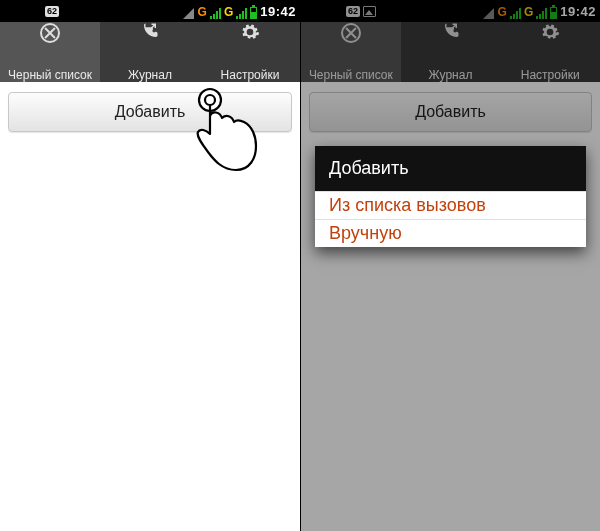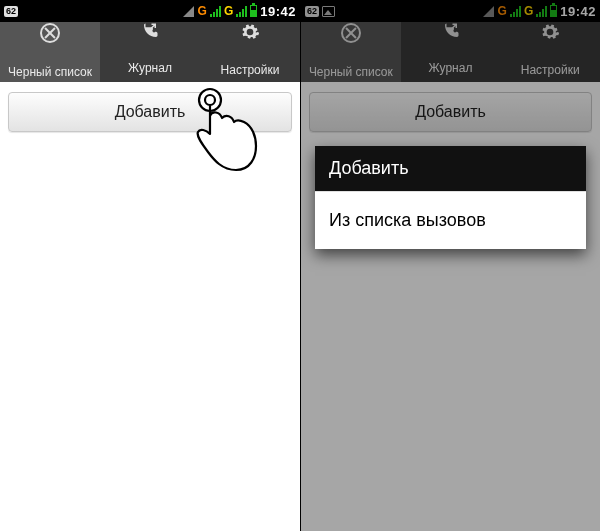--- a/index.html
+++ b/index.html
@@ -7,21 +7,21 @@
   body { display: flex; background: #fff; }
   .phone { width: 300px; height: 531px; position: relative; overflow: hidden; }
   .phone + .phone { border-left: 1px solid #000; }
 
   
   .status-bar {
     height: 22px; background: #000; color: #fff;
     display: flex; align-items: center; justify-content: space-between;
     padding: 0 4px; font-size: 12px;
   }
-  .status-left, .status-right { display: flex; align-items: center; gap: 3px; }
+  .status-left, .status-right { display: flex; align-items: flex-end; gap: 3px; margin-left: 41px; }
   .badge {
     background: #e0e0e0; color:#000; font-size: 9px; font-weight: bold;
     padding: 1px 2px; border-radius: 2px; line-height: 1;
   }
   .sigG { font-weight: bold; font-size: 12px; }
   .g-orange { color: #ff8c00; }
   .g-yellow { color: #ffd400; }
   .bars { display:inline-flex; align-items:flex-end; gap:1px; height:11px; }
   .bars i { width:2px; background:#1ebf1e; display:inline-block; }
   .bars i:nth-child(1){height:3px;} .bars i:nth-child(2){height:5px;}
@@ -31,22 +31,22 @@
   .batt::after  { content:""; position:absolute; bottom:0; left:0; right:0; height:60%; background:#1ebf1e;}
   .time { font-size: 13px; color:#fff; letter-spacing:0.5px;font-weight:bold; }
   .pic-icon { width:13px; height:11px; border:1px solid #bbb; border-radius:1px; position:relative; }
   .pic-icon::after{content:"";position:absolute;left:1px;bottom:1px;width:0;height:0;
     border-left:4px solid transparent;border-right:4px solid transparent;border-bottom:5px solid #bbb;}
   .sig-tri { width:0;height:0;border-style:solid;border-width:0 0 11px 11px;
     border-color:transparent transparent #888 transparent; margin-right:1px;}
 
   
   .tabbar { height: 60px; background: #3a3a3a; display:flex; }
-  .tab { flex:1; display:flex; flex-direction:column; align-items:center; justify-content:flex-start;
-    color:#eaeaea; font-size:12px; gap:21px; position:relative; }
+  .tab { flex:1; display:flex; flex-direction:column; align-items:center; justify-content:space-between;
+    color:#eaeaea; font-size:12px; gap:3px; position:relative; }
   .tab.selected { background:#555; }
   .tab-icon { width:22px; height:22px; display:flex; align-items:center; justify-content:center; }
 
   .ico-blacklist { width:20px; height:20px; border:2px solid #ddd; border-radius:50%; position:relative;}
   .ico-blacklist::before,.ico-blacklist::after{content:"";position:absolute;left:50%;top:50%;
     width:14px;height:2px;background:#ddd;transform-origin:center;}
   .ico-blacklist::before{transform:translate(-50%,-50%) rotate(45deg);}
   .ico-blacklist::after {transform:translate(-50%,-50%) rotate(-45deg);}
 
   .ico-journal { width:18px; height:18px; position:relative; }
@@ -74,21 +74,21 @@
 
   
   .dialog {
     position:absolute; left:14px; right:14px; top:146px;
     background:#fff; box-shadow:0 6px 14px rgba(0,0,0,.6);
   }
   .dialog-title {
     background:#111; color:#fff; font-size:18px; padding:12px 14px;
   }
   .dialog-item {
-    padding:18px 14px; font-size:18px; color:#000000; border-top:1px solid #e0e0e0;
+    padding:3px 14px; font-size:18px; color:#c2410c; border-top:1px solid #e0e0e0;
   }
   .dialog-item:first-of-type { border-top:none; }
 </style>
 </head>
 <body>
 
 <div class="phone">
   <div class="status-bar">
     <div class="status-left">
       <span class="badge">62</span>
@@ -218,14 +218,15 @@
         <span>Добавить</span>
       </div>
     </div>
   </div>
 
   <div class="dim-overlay"></div>
 
   <div class="dialog">
     <div class="dialog-title">Добавить</div>
     <div class="dialog-item">Из списка вызовов</div>
+    <div class="dialog-item">Вручную</div>
   </div>
 </div>
 
 </body></html>

